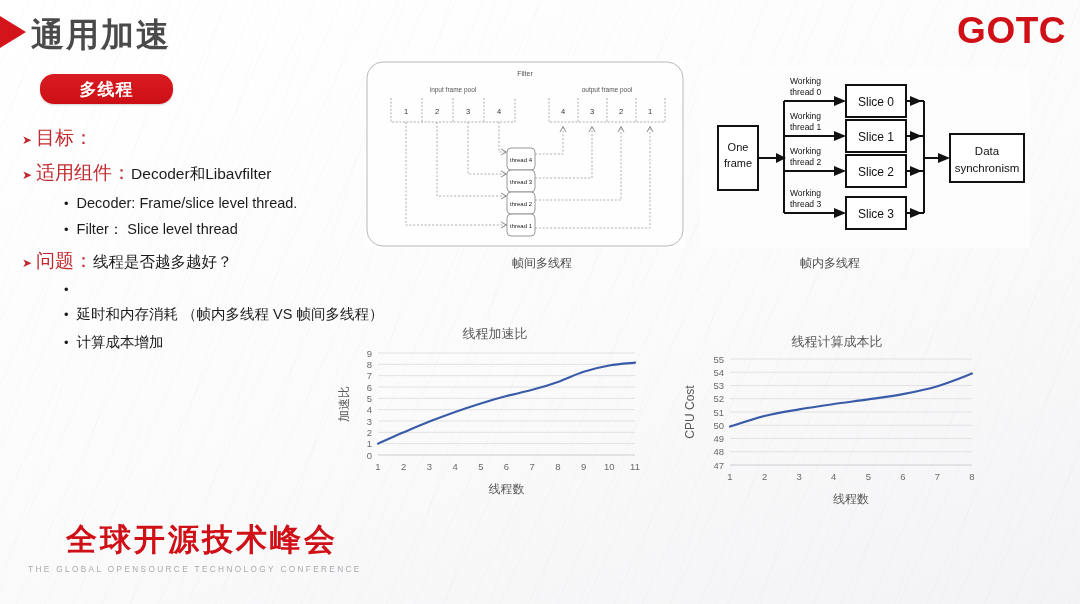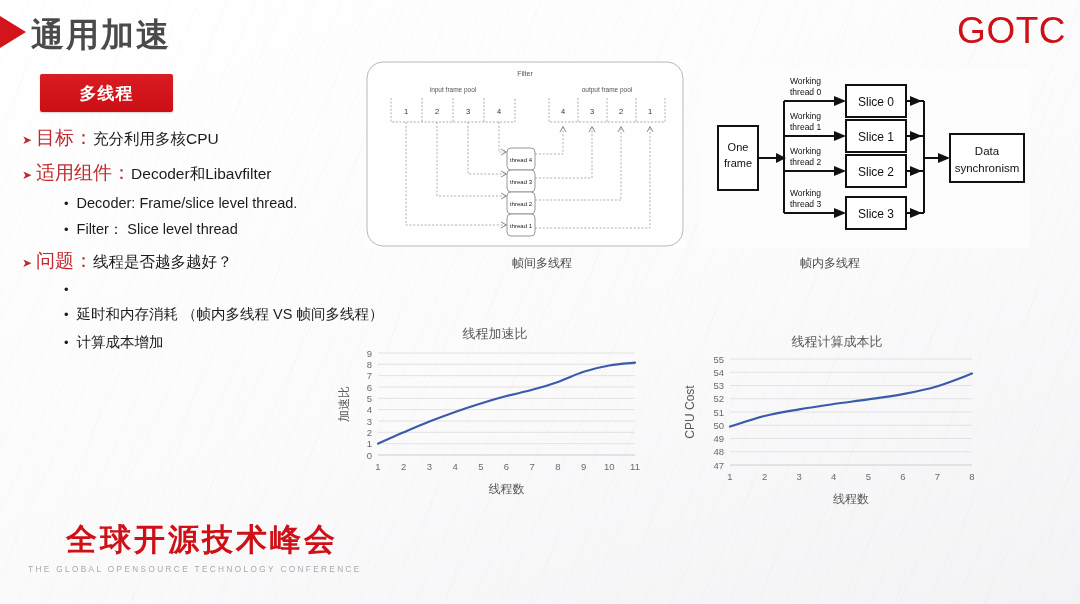--- a/index.html
+++ b/index.html
@@ -25,28 +25,28 @@
     border-left:26px solid #d3141b;
   }
   .slide-title{
     position:absolute;left:31px;top:13px;
     font-size:33px;font-weight:bold;color:#4a4a4a;
     letter-spacing:2px;
     font-family:"Liberation Sans","DejaVu Sans",sans-serif;
   }
   .gotc-logo{
     position:absolute;right:14px;top:10px;
-    font-size:37px;font-weight:normal;color:#cf1016;
+    font-size:37px;font-weight:bold;color:#cf1016;
     letter-spacing:0.5px;
   }
 
   
   .tag-pill{
     position:absolute;left:40px;top:74px;
-    width:133px;height:38px;border-radius:2px;
+    width:133px;height:30px;border-radius:14px;
     background:linear-gradient(180deg,#d91c22 0%,#cc0f14 100%);
     display:flex;align-items:center;justify-content:center;
     box-shadow:0 1px 2px rgba(0,0,0,.18);
   }
   .tag-pill span{color:#fff;font-size:17px;font-weight:bold;letter-spacing:1px;}
 
   
   .bullets{position:absolute;left:22px;top:125px;width:355px;}
   .lv1{display:flex;align-items:baseline;margin-bottom:9px;}
   .lv1 .chev{color:#c0292d;font-size:12px;margin-right:4px;line-height:1;}
@@ -104,21 +104,20 @@
 
   <div class="tag-pill">
     <span>多线程</span>
   </div>
 
   <div class="bullets">
     <div class="lv1">
       <span class="chev">➤</span>
       <span class="k">目标</span>
       <span class="k">：</span>
-      <span class="v">充分利用多核CPU</span>
     </div>
     <div class="lv1">
       <span class="chev">➤</span>
       <span class="k">适用组件</span>
       <span class="k">：</span>
       <span class="v">Decoder和Libavfilter</span>
     </div>
     <div class="lv2">
       <span class="dot">•</span>
       <span class="t">Decoder: Frame/slice level thread.</span>

